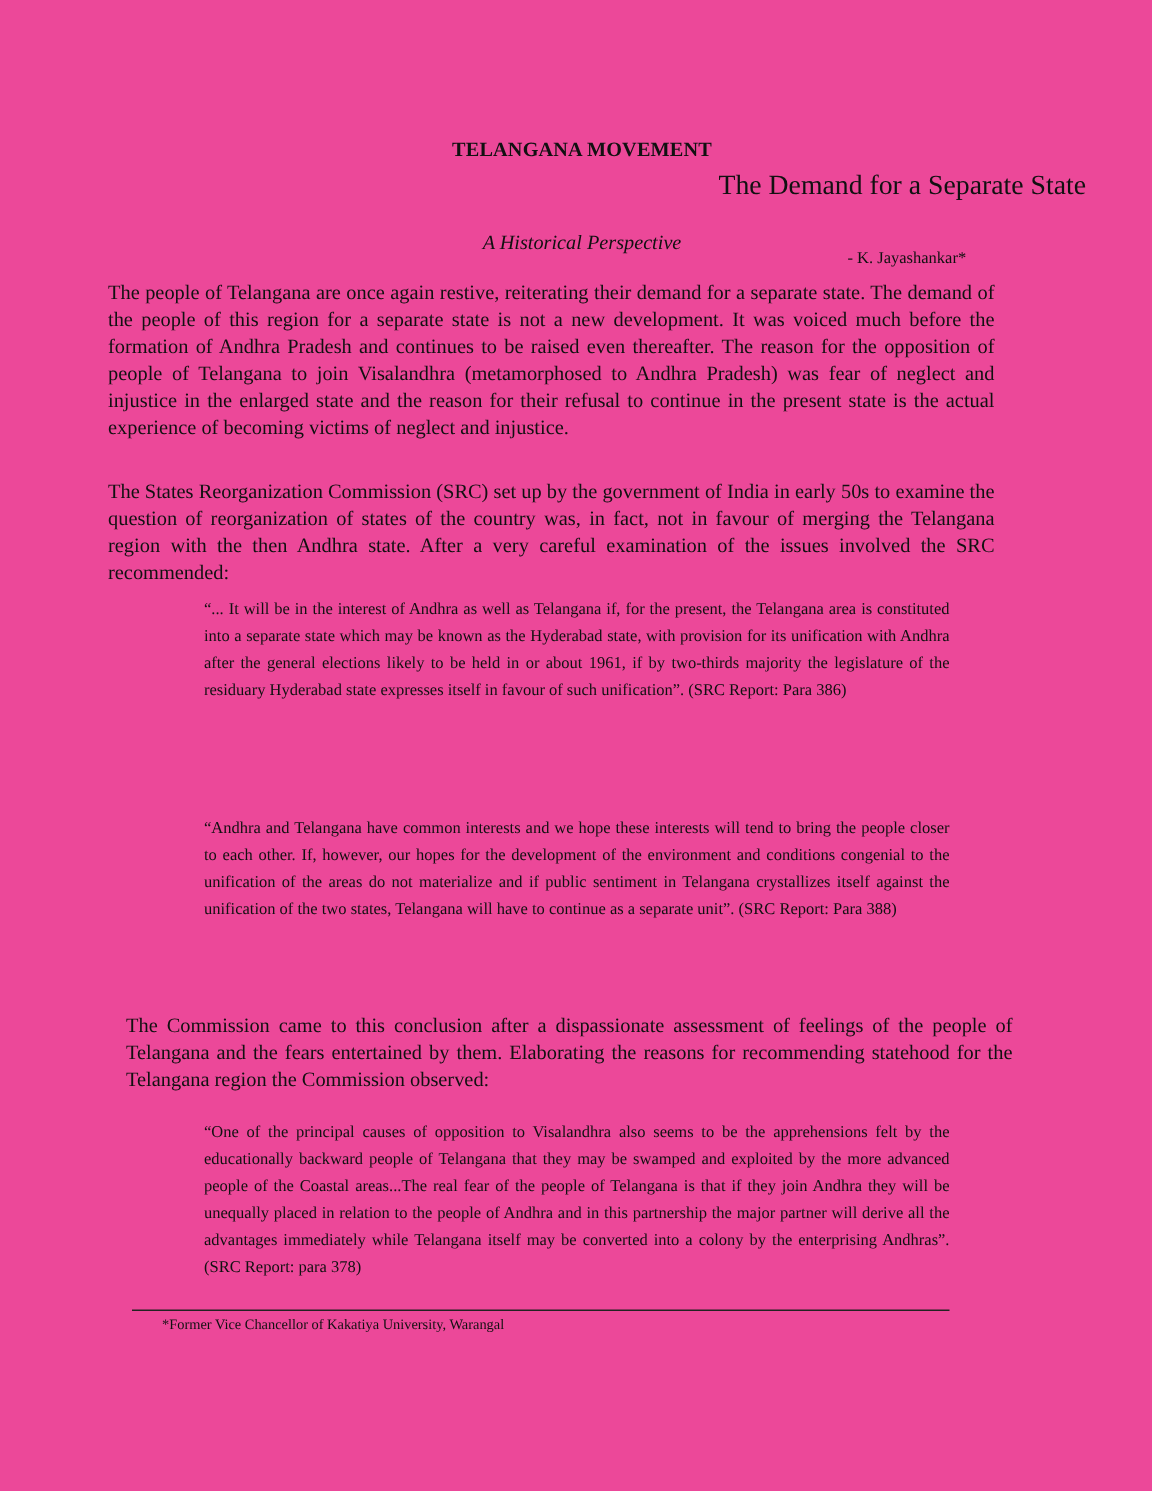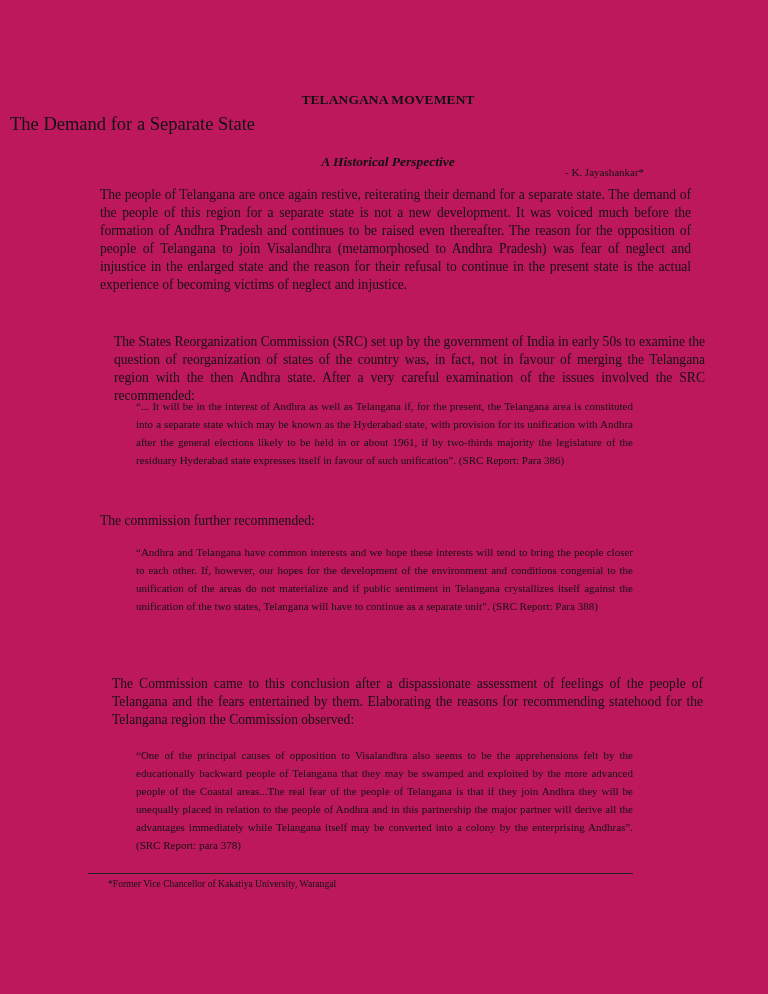--- a/index.html
+++ b/index.html
@@ -1,25 +1,25 @@
 <!DOCTYPE html>
 <html><head>
   <meta charset="utf-8">
   <style>
     html, body { margin: 0; padding: 0; background: #ffffff; }
     body { width: 768px; height: 994px; position: relative; overflow: hidden; color: #111; font-family: "Liberation Serif", serif; }
-    .page { position: absolute; left: 0; top: 0; width: 768px; height: 994px; background: #be185d; }
+    .page { position: absolute; left: 0; top: 0; width: 768px; height: 994px; background: #ec4899; }
     .header-title { position: absolute; top: 92px; left: 0; width: 768px; text-align: center; font-weight: bold; font-size: 13.5px; letter-spacing: 0.1px; padding-left: 0; }
     .header-title span { display: inline-block; margin-left: 8px; }
-    .header-sub { position: absolute; top: 114px; left: 0; width: 724px; text-align: left; font-size: 18.5px; }
+    .header-sub { position: absolute; top: 114px; left: 0; width: 724px; text-align: right; font-size: 18.5px; }
     .header-sub span { display: inline-block; margin-left: 10px; }
     .author { position: absolute; top: 138px; left: 565px; font-size: 11px; margin-top: 28px; }
-    .perspective { position: absolute; top: 154px; left: 0; width: 768px; text-align: center; font-style: italic; font-weight: bold; font-size: 13.5px; }
+    .perspective { position: absolute; top: 154px; left: 0; width: 768px; text-align: center; font-style: italic; font-weight: normal; font-size: 13.5px; }
     .perspective span { display: inline-block; margin-left: 8px; }
-    .body-text { position: absolute; left: 100px; width: 591px; font-size: 13.6px; line-height: 17.9px; text-align: justify; }
+    .body-text { position: absolute; left: 72px; width: 591px; font-size: 13.6px; line-height: 17.9px; text-align: justify; }
     .p1 { top: 186px; }
     .p2 { top: 319px; }
     .p3 { top: 512px; }
     .p4 { top: 663px; }
     .quote { position: absolute; left: 136px; width: 497px; font-size: 11px; line-height: 17.9px; font-weight: normal; text-align: justify; }
     .q1 { top: 398px; }
     .q2 { top: 544px; }
     .q3 { top: 747px; }
     .footnote-rule { position: absolute; left: 88px; top: 873px; width: 545px; height: 0; border-top: 1px solid #222; }
     .footnote { position: absolute; left: 88px; top: 878px; font-size: 9.6px; margin-left: 20px; }
@@ -27,22 +27,21 @@
 </head>
 <body>
 
 <div class="page">
   <div class="header-title"><span>TELANGANA MOVEMENT</span></div>
   <div class="header-sub"><span>The Demand for a Separate State</span></div>
   <div class="author">- K. Jayashankar*</div>
   <div class="perspective"><span>A Historical Perspective</span></div>
 
   <p class="body-text p1" style="margin:0">The people of Telangana are once again restive, reiterating their demand for a separate state. The demand of the people of this region for a separate state is not a new development.  It was voiced much before the formation of Andhra Pradesh and continues to be raised even thereafter. The reason for the opposition of people of Telangana to join Visalandhra (metamorphosed to Andhra Pradesh) was fear of neglect and injustice in the enlarged state and the reason for their refusal to continue in the present state is the actual experience of becoming victims of neglect and injustice.</p>
-  <p class="body-text p2" style="margin:14px">The States Reorganization Commission (SRC) set up by the government of India in early 50s to examine the question of reorganization of states of the country was, in fact, not in favour of merging the Telangana region with the then Andhra state.  After a very careful examination of the issues involved the SRC recommended:</p>
+  <p class="body-text p2" style="margin:0">The States Reorganization Commission (SRC) set up by the government of India in early 50s to examine the question of reorganization of states of the country was, in fact, not in favour of merging the Telangana region with the then Andhra state.  After a very careful examination of the issues involved the SRC recommended:</p>
   <blockquote class="quote q1" style="margin:0">“... It will be in the interest of Andhra as well as Telangana if, for the present, the Telangana area is constituted into a separate state which may be known as the Hyderabad state, with provision for its unification with Andhra after the general elections likely to be held in or about 1961, if by two-thirds majority the legislature of the residuary Hyderabad state expresses itself in favour of such unification”. (SRC Report: Para 386)</blockquote>
-  <p class="body-text p3" style="margin:0">The commission further recommended:</p>
   <blockquote class="quote q2" style="margin:0">“Andhra and Telangana have common interests and we hope these interests will tend to bring the people closer to each other.  If, however, our hopes for the development of the environment and conditions congenial to the unification of the areas do not materialize and if public sentiment in Telangana crystallizes itself against the unification of the two states, Telangana will have to continue as a separate unit”.  (SRC Report:  Para 388)</blockquote>
   <p class="body-text p4" style="margin:12px">The Commission came to this conclusion after a dispassionate assessment of feelings of the people of Telangana and the fears entertained by them.   Elaborating the reasons for recommending statehood for the Telangana region the Commission observed:</p>
   <blockquote class="quote q3" style="margin:0">“One of the principal causes of opposition to Visalandhra also seems to be the apprehensions felt by the educationally backward people of Telangana that they may be swamped and exploited by the more advanced people of the Coastal areas...The real fear of the people of Telangana is that if they join Andhra they will be unequally placed in relation to the people of Andhra and in this partnership the major partner will derive all the advantages immediately while Telangana itself may be converted into a colony by the enterprising Andhras”.  (SRC Report: para 378)</blockquote>
 
   <div class="footnote-rule"></div>
   <div class="footnote">*Former Vice Chancellor of Kakatiya University, Warangal</div>
 </div>
 
 </body></html>

